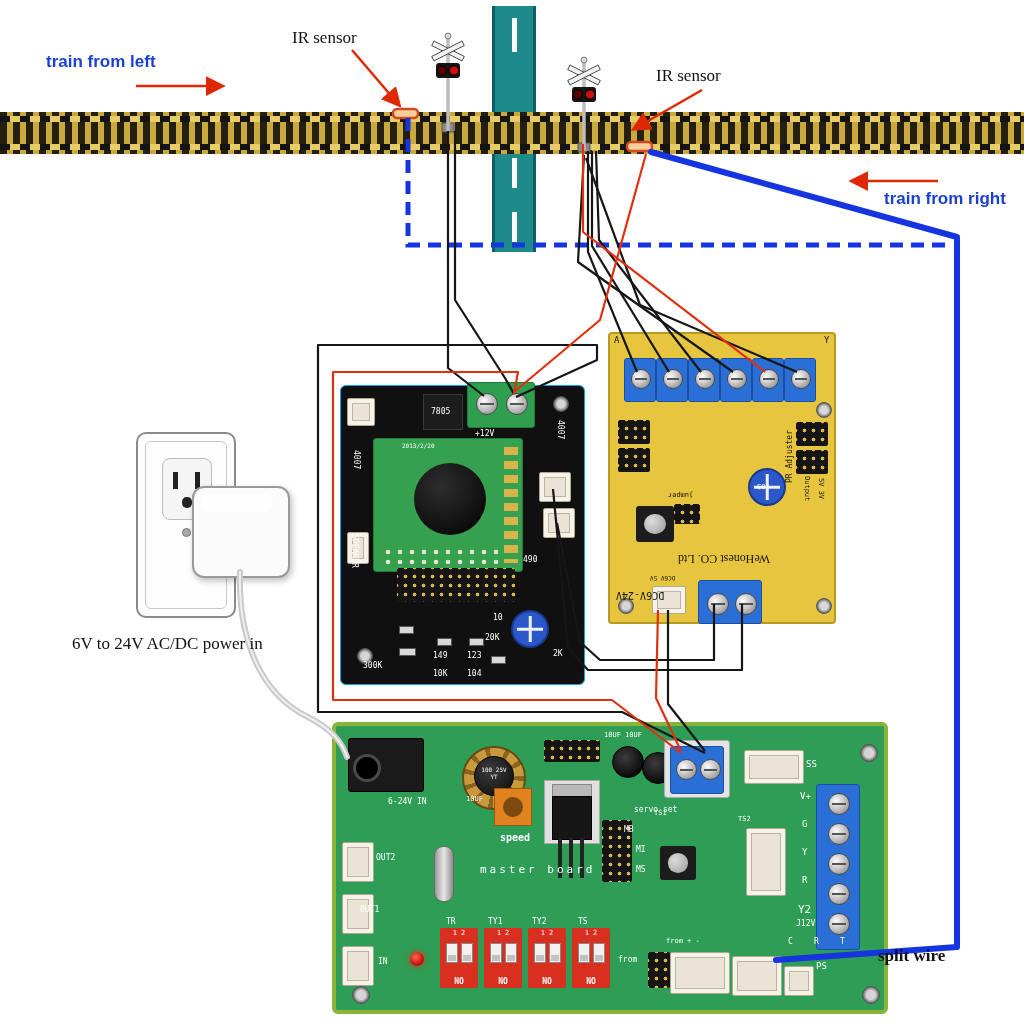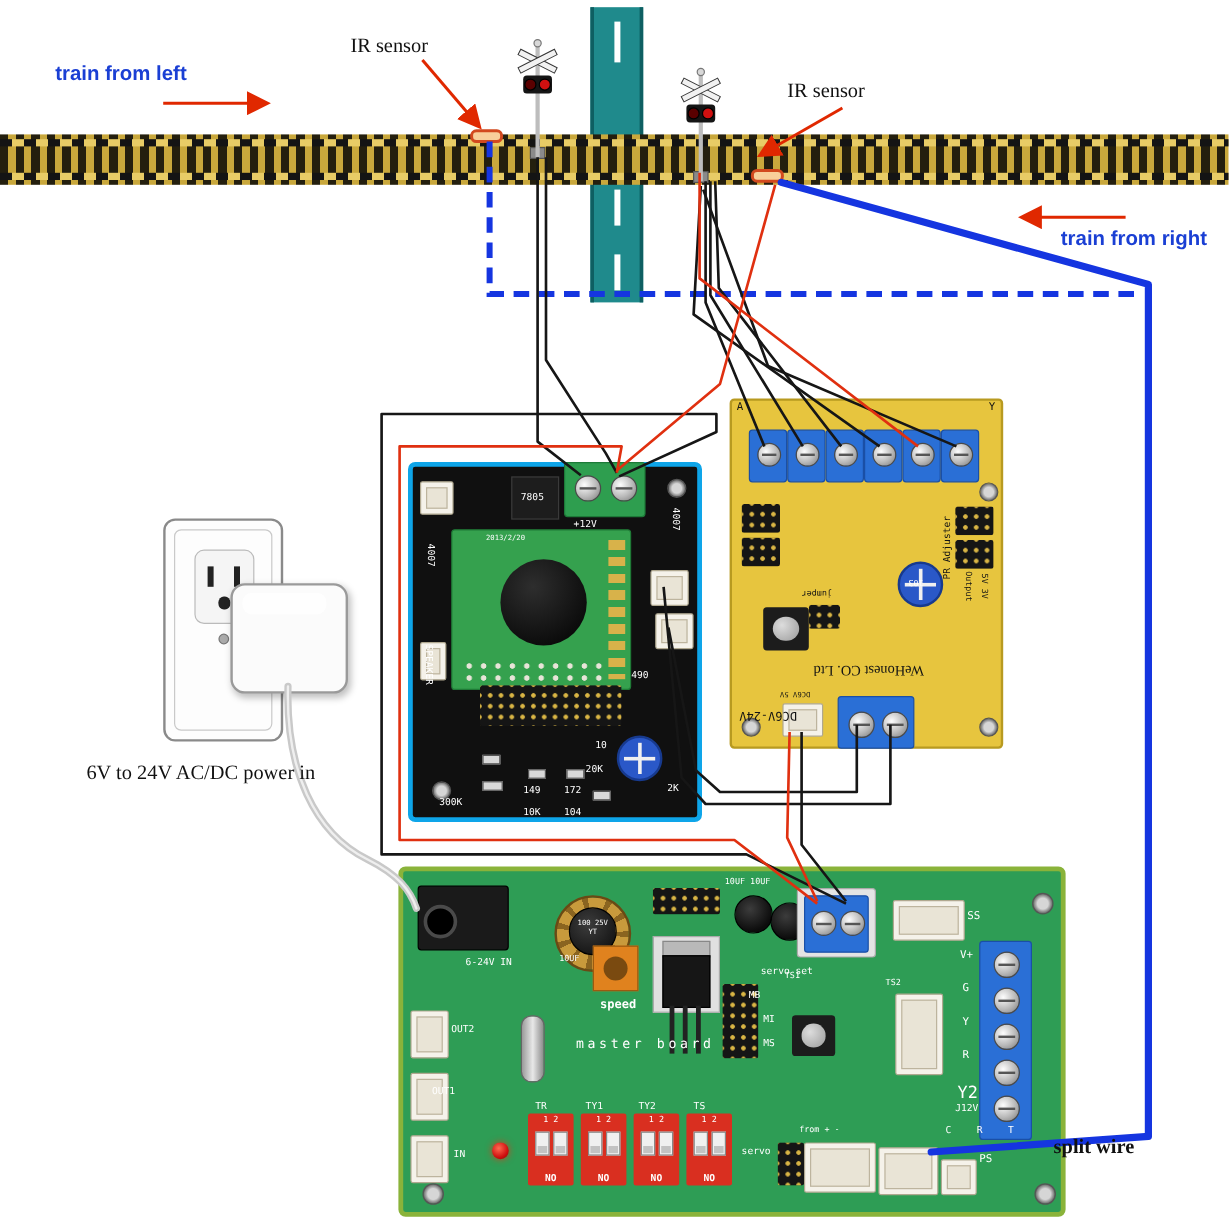--- a/index.html
+++ b/index.html
@@ -9,21 +9,21 @@
   
   .road{position:absolute;left:492px;top:6px;width:38px;height:246px;background:#1f8a8c;
         border-left:3px solid #0e5f62;border-right:3px solid #0e5f62;z-index:1}
   .road-dash{position:absolute;left:50%;width:5px;margin-left:-2.5px;background:#fff}
   .track{position:absolute;left:0;top:112px;width:1024px;height:42px;z-index:2;
          background:repeating-linear-gradient(90deg,#241f0e 0 7px,#c9a83c 7px 13px)}
   .rail{position:absolute;left:0;width:100%;height:6px;
         background:repeating-linear-gradient(90deg,#141414 0 10px,#e8cc66 10px 20px)}
   
   .board{position:absolute;box-sizing:border-box;z-index:4}
-  .sound{background:#101010;border:4px solid #0ea5e9;border-radius:6px}
+  .sound{background:#101010;border:1px solid #0ea5e9;border-radius:6px}
   .delay{background:#e7c53e;border:2px solid #b89a20;border-radius:4px}
   .master{background:#2e9d55;border:4px solid #8ab33a;border-radius:6px}
   .tblock{position:absolute;border-radius:3px}
   .screw{position:absolute;border-radius:50%;border:1px solid #4a4a4a;
          background:radial-gradient(circle at 35% 35%,#fdfdfd,#b9b9b9 55%,#777)}
   .screw:after{content:"";position:absolute;left:15%;top:45%;width:70%;height:2px;background:#555}
   .jst{position:absolute;background:#f5f2ea;border:1px solid #b0a890;border-radius:2px}
   .jst:after{content:"";position:absolute;inset:4px;background:#e9e4d6;border:1px solid #bdb49e}
   .header{position:absolute;background:#151515;border-radius:2px;
           background-image:radial-gradient(circle,#d9b544 1.6px,rgba(0,0,0,0) 2.2px);
@@ -110,21 +110,21 @@
     <div class="jst" style="left:202px;top:122px;width:30px;height:28px"></div>
     <div class="jst" style="left:6px;top:146px;width:20px;height:30px"></div>
     <div class="header" style="left:56px;top:182px;width:118px;height:34px"></div>
     <span class="lbl" style="left:182px;top:170px">490</span>
     <div class="pot" style="left:170px;top:224px;width:34px;height:34px"></div>
     <span class="lbl" style="left:152px;top:228px">10</span>
     <span class="lbl" style="left:144px;top:248px">20K</span>
     <span class="lbl" style="left:22px;top:276px">300K</span>
     <span class="lbl" style="left:92px;top:266px">149</span>
     <span class="lbl" style="left:92px;top:284px">10K</span>
-    <span class="lbl" style="left:126px;top:266px">172</span>
+    <span class="lbl" style="left:126px;top:266px">123</span>
     <span class="lbl" style="left:126px;top:284px">104</span>
     <span class="lbl" style="left:212px;top:264px">2K</span>
     <div class="smd" style="left:58px;top:240px;width:13px;height:6px"></div>
     <div class="smd" style="left:96px;top:252px;width:13px;height:6px"></div>
     <div class="smd" style="left:128px;top:252px;width:13px;height:6px"></div>
     <div class="smd" style="left:58px;top:262px;width:15px;height:6px"></div>
     <div class="smd" style="left:150px;top:270px;width:13px;height:6px"></div>
   </div>
 
   <div class="board delay" style="left:608px;top:332px;width:228px;height:292px">
@@ -213,21 +213,21 @@
     <span class="lbl" style="left:300px;top:120px">MI</span>
     <span class="lbl" style="left:300px;top:140px">MS</span>
     <span class="lbl" style="left:318px;top:84px;font-size:7px">TS1</span>
     <div class="btn-tact" style="left:324px;top:120px;width:36px;height:34px"></div>
     <span class="lbl" style="left:402px;top:90px;font-size:7px">TS2</span>
     <div class="jst" style="left:410px;top:102px;width:38px;height:66px"></div>
     <span class="lbl" style="left:464px;top:66px;font-size:9px">V+</span>
     <span class="lbl" style="left:466px;top:94px;font-size:9px">G</span>
     <span class="lbl" style="left:466px;top:122px;font-size:9px">Y</span>
     <span class="lbl" style="left:466px;top:150px;font-size:9px">R</span>
-    <span class="lbl" style="left:462px;top:178px;font-size:14px">Y2</span>
+    <span class="lbl" style="left:462px;top:178px;font-size:11px">Y2</span>
     <div class="tblock" style="left:480px;top:58px;width:42px;height:164px;background:#2a6fd6;border:1px solid #1a4fa6">
       <div class="screw" style="left:11px;top:8px;width:20px;height:20px"></div>
       <div class="screw" style="left:11px;top:38px;width:20px;height:20px"></div>
       <div class="screw" style="left:11px;top:68px;width:20px;height:20px"></div>
       <div class="screw" style="left:11px;top:98px;width:20px;height:20px"></div>
       <div class="screw" style="left:11px;top:128px;width:20px;height:20px"></div>
     </div>
     <span class="lbl" style="left:460px;top:194px">J12V</span>
     <div class="jst" style="left:6px;top:116px;width:30px;height:38px"></div>
     <div class="jst" style="left:6px;top:168px;width:30px;height:38px"></div>
@@ -257,21 +257,21 @@
       <div class="sw" style="left:6px"></div>
       <div class="sw" style="left:21px"></div>
       <span class="dip-n">NO</span>
     </div>
     <div class="dip" style="left:236px;top:202px;width:38px;height:60px">
       <span class="dip-t">1 2</span>
       <div class="sw" style="left:6px"></div>
       <div class="sw" style="left:21px"></div>
       <span class="dip-n">NO</span>
     </div>
-    <span class="lbl" style="left:282px;top:230px">servo</span>
+    <span class="lbl" style="left:282px;top:230px">from</span>
     <div class="header" style="left:312px;top:226px;width:22px;height:36px"></div>
     <span class="lbl" style="left:330px;top:212px;font-size:7px">from + -</span>
     <div class="jst" style="left:334px;top:226px;width:58px;height:40px"></div>
     <div class="jst" style="left:396px;top:230px;width:48px;height:38px"></div>
     <div class="jst" style="left:448px;top:240px;width:28px;height:28px"></div>
     <span class="lbl" style="left:452px;top:212px">C</span>
     <span class="lbl" style="left:478px;top:212px">R</span>
     <span class="lbl" style="left:504px;top:212px">T</span>
     <span class="lbl" style="left:480px;top:236px;font-size:9px">PS</span>
     <div class="hole" style="left:16px;top:260px;width:16px;height:16px"></div>

